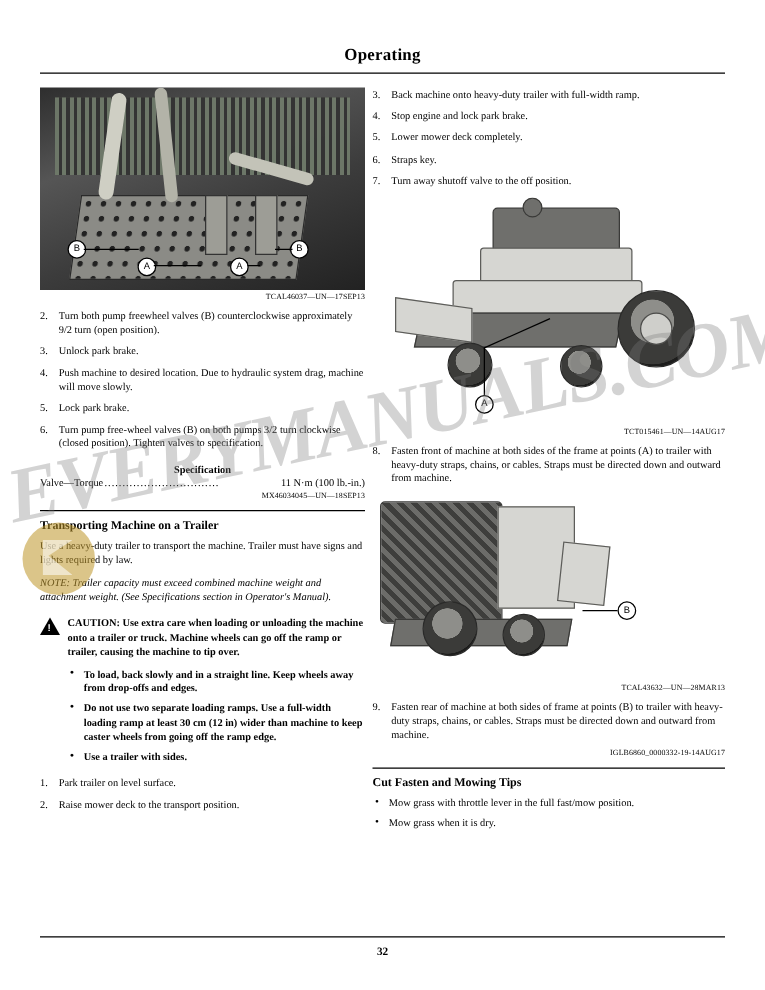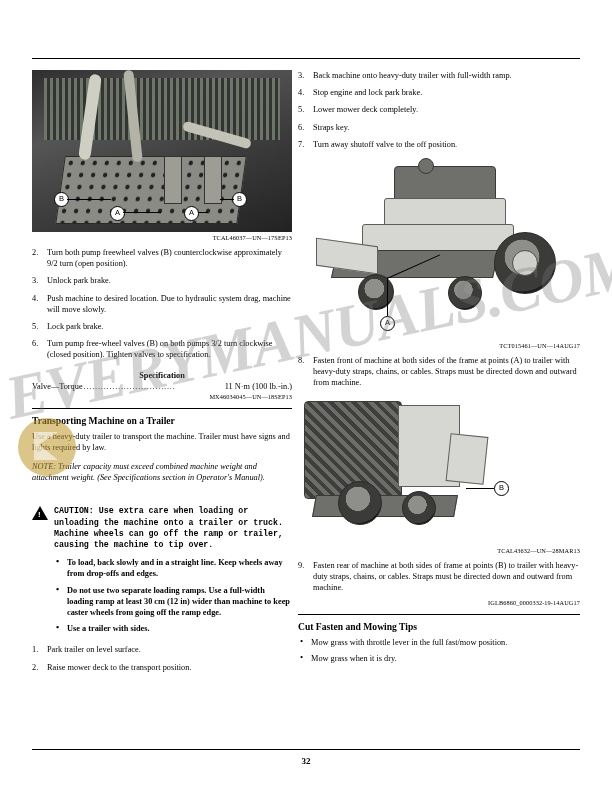--- a/index.html
+++ b/index.html
@@ -132,26 +132,25 @@
     padding: 0 1px;
   }
   .note {
     font-style: italic;
     font-size: 8.3px;
     line-height: 11.2px;
     margin-top: 8px;
   }
   .caution {
     position: relative;
-    margin-top: 22px;
+    margin-top: 10px;
     padding-left: 22px;
     font-weight: bold;
     font-size: 8.3px;
     line-height: 11.2px;
-    font-family: Liberation Mono, monospace;
   }
   .caution .tri {
     position: absolute;
     left: 0;
     top: 1px;
     width: 0; height: 0;
     border-left: 8px solid transparent;
     border-right: 8px solid transparent;
     border-bottom: 14px solid #000;
   }
@@ -281,20 +280,21 @@
     bottom: 42px;
     height: 1px;
     background: #000;
   }
 </style>
 </head>
 <body>
 
 <div class="page">
 
+  <div class="page-title">Operating</div>
   <div class="rule"></div>
 
   <div class="col-left">
 
     <div class="img-box img1">
       <div class="deck-grill"></div>
       <div class="deck-floor"></div>
       <div class="hose" style="left:52px; top:4px; width:12px; height:86px; background:#cfcfc4; border-radius:6px; transform:rotate(8deg);"></div>
       <div class="hose" style="left:96px; top:0px; width:10px; height:92px; background:#b3b3a8; border-radius:6px; transform:rotate(-6deg);"></div>
       <div class="hose" style="left:150px; top:60px; width:70px; height:10px; background:#c3c3b8; border-radius:6px; transform:rotate(16deg);"></div>

